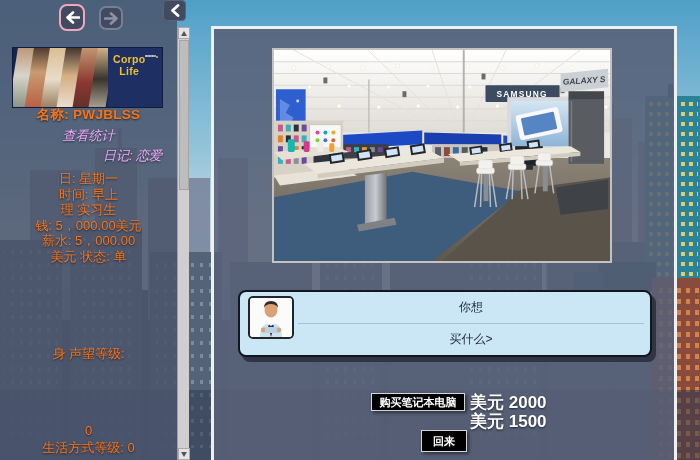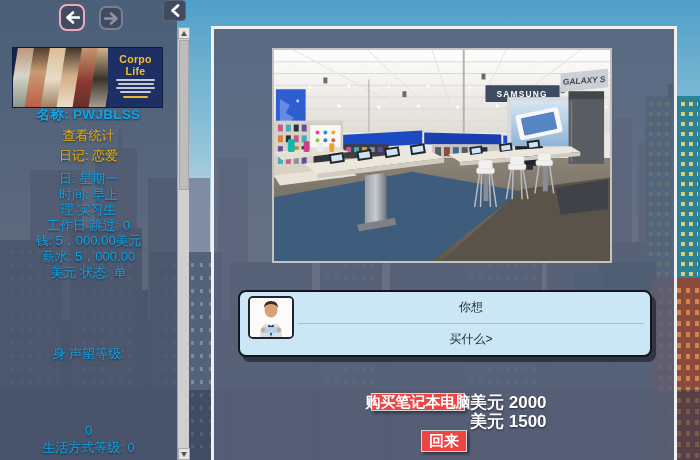--- a/index.html
+++ b/index.html
@@ -26,52 +26,52 @@
   .sb-up{top:0;}
   .sb-down{bottom:0;}
   .tri-up{width:0;height:0;border-left:3px solid transparent;border-right:3px solid transparent;border-bottom:5px solid #555;}
   .tri-down{width:0;height:0;border-left:3px solid transparent;border-right:3px solid transparent;border-top:5px solid #555;}
   .sb-thumb{position:absolute;left:1px;top:13px;width:10px;height:150px;background:#bdbdbd;border:1px solid #a5a5a5;}
   
   .banner{position:absolute;left:12px;top:47px;width:151px;height:61px;background:#16254e;
           border:1px solid #0e1c3e;display:flex;overflow:hidden;}
   .collage{position:relative;width:95px;height:100%;overflow:hidden;background:#16254e;}
   .slice{position:absolute;top:-4px;height:70px;width:17px;transform:skewX(-9deg);}
-  .bn-text{flex:1;background:#1d2f63;padding:5px 4px 3px 5px;display:flex;flex-direction:column;}
+  .bn-text{flex:1;background:#1d2f63;padding:5px 4px 3px 5px;display:flex;flex-direction:row;}
   .bn-title{color:#f0c030;font-weight:bold;font-size:10.5px;letter-spacing:.3px;text-align:center;}
   .bn-line{height:2px;background:rgba(255,255,255,.75);margin:2px auto 0 auto;border-radius:1px;}
   .bn-yellow{height:2px;background:#e8b838;margin:3px auto 0 auto;border-radius:1px;}
   
-  .stext{position:absolute;left:0;width:177px;text-align:center;color:#0ea5e9;font-size:13px;
+  .stext{position:absolute;left:0;width:177px;text-align:center;color:#f97316;font-size:13px;
          text-shadow:0 1px 2px rgba(0,0,0,.6);}
   .sname{top:106px;font-weight:bold;font-size:13.5px;letter-spacing:.3px;}
-  .slink{color:#eab308;cursor:pointer;}
+  .slink{color:#f0abfc;cursor:pointer;font-style:italic;}
   .l-stats{top:127px;}
-  .l-diary{top:147px;}
+  .l-diary{top:147px;margin-left:44px;}
   .sblock{top:171px;line-height:15.6px;}
   .l-prestige{top:345px;}
   .l-zero{top:423px;}
   .l-life{top:439px;}
   
   .photo{position:absolute;left:272px;top:48px;width:340px;height:215px;
          border:2px solid #c4c3c0;background:#e8e6e2;}
   .photo svg{display:block;}
   
   .dialog{position:absolute;left:238px;top:290px;width:414px;height:67px;background:#cbe6f4;
           border:2px solid #14161f;border-radius:8px;box-shadow:4px 5px 0 rgba(8,10,18,.5);}
   .avatar{position:absolute;left:8px;top:4px;width:46px;height:43px;background:#fdfdfd;
           border:2px solid #23232c;border-radius:5px;overflow:hidden;}
   .dlg-content{position:absolute;left:56px;top:0;right:4px;height:100%;
                display:flex;flex-direction:column;}
   .dlg-row{flex:1;display:flex;align-items:center;justify-content:center;
            color:#1c2840;font-size:12px;}
   .dlg-div{height:0;border-top:1px solid #9cc3d8;margin:0 2px;}
   
-  .game-btn{position:absolute;background:#ef4444;color:#fff;border:1px solid #d4d6da;
-            font-size:15px;font-weight:bold;display:flex;align-items:center;justify-content:center;
+  .game-btn{position:absolute;background:#000000;color:#fff;border:1px solid #d4d6da;
+            font-size:11px;font-weight:bold;display:flex;align-items:center;justify-content:center;
             box-shadow:2px 2px 3px rgba(0,0,0,.45);cursor:pointer;white-space:nowrap;}
   .b1{left:371px;top:393px;width:94px;height:18px;}
   .b2{left:371px;top:412px;width:94px;height:18px;}
   .b3{left:421px;top:430px;width:46px;height:22px;}
   .price{position:absolute;left:470px;height:18px;display:flex;align-items:center;
          color:#fff;font-size:17px;font-weight:bold;text-shadow:0 1px 2px rgba(0,0,0,.6);}
   .p1{top:393px;} .p2{top:412px;text-align:right;}
 </style>
 </head>
 <body>
@@ -192,21 +192,20 @@
     </div>
   </div>
 
   <div class="stext sname">名称: PWJBLSS</div>
   <div class="stext slink l-stats">查看统计</div>
   <div class="stext slink l-diary">日记: 恋爱</div>
   <div class="stext sblock">
     <div>日: 星期一</div>
     <div>时间: 早上</div>
     <div>理 实习生</div>
-    <div>工作日 跳过: 0</div>
     <div>钱: 5，000.00美元</div>
     <div>薪水: 5，000.00</div>
     <div>美元 状态: 单</div>
   </div>
   <div class="stext l-prestige">身 声望等级:</div>
   <div class="stext l-zero">0</div>
   <div class="stext l-life">生活方式等级: 0</div>
 
   <div class="photo">
     <svg width="336" height="211" viewBox="0 0 340 215" preserveAspectRatio="none">

